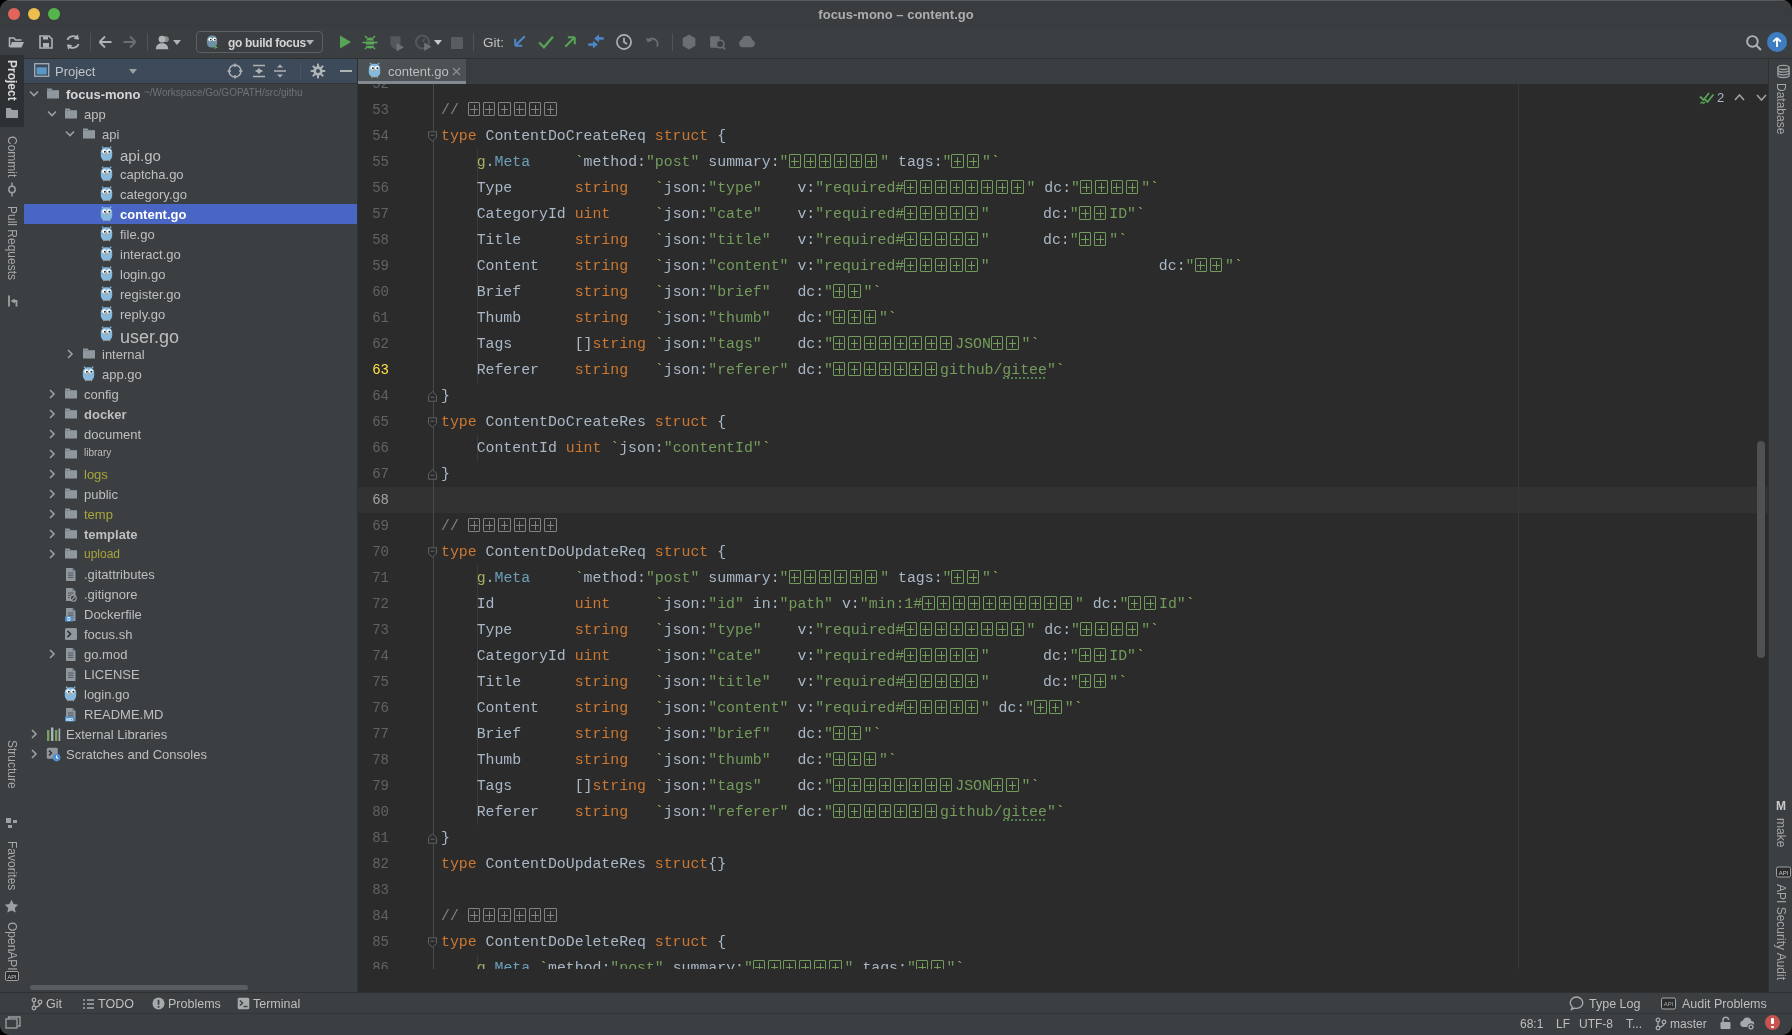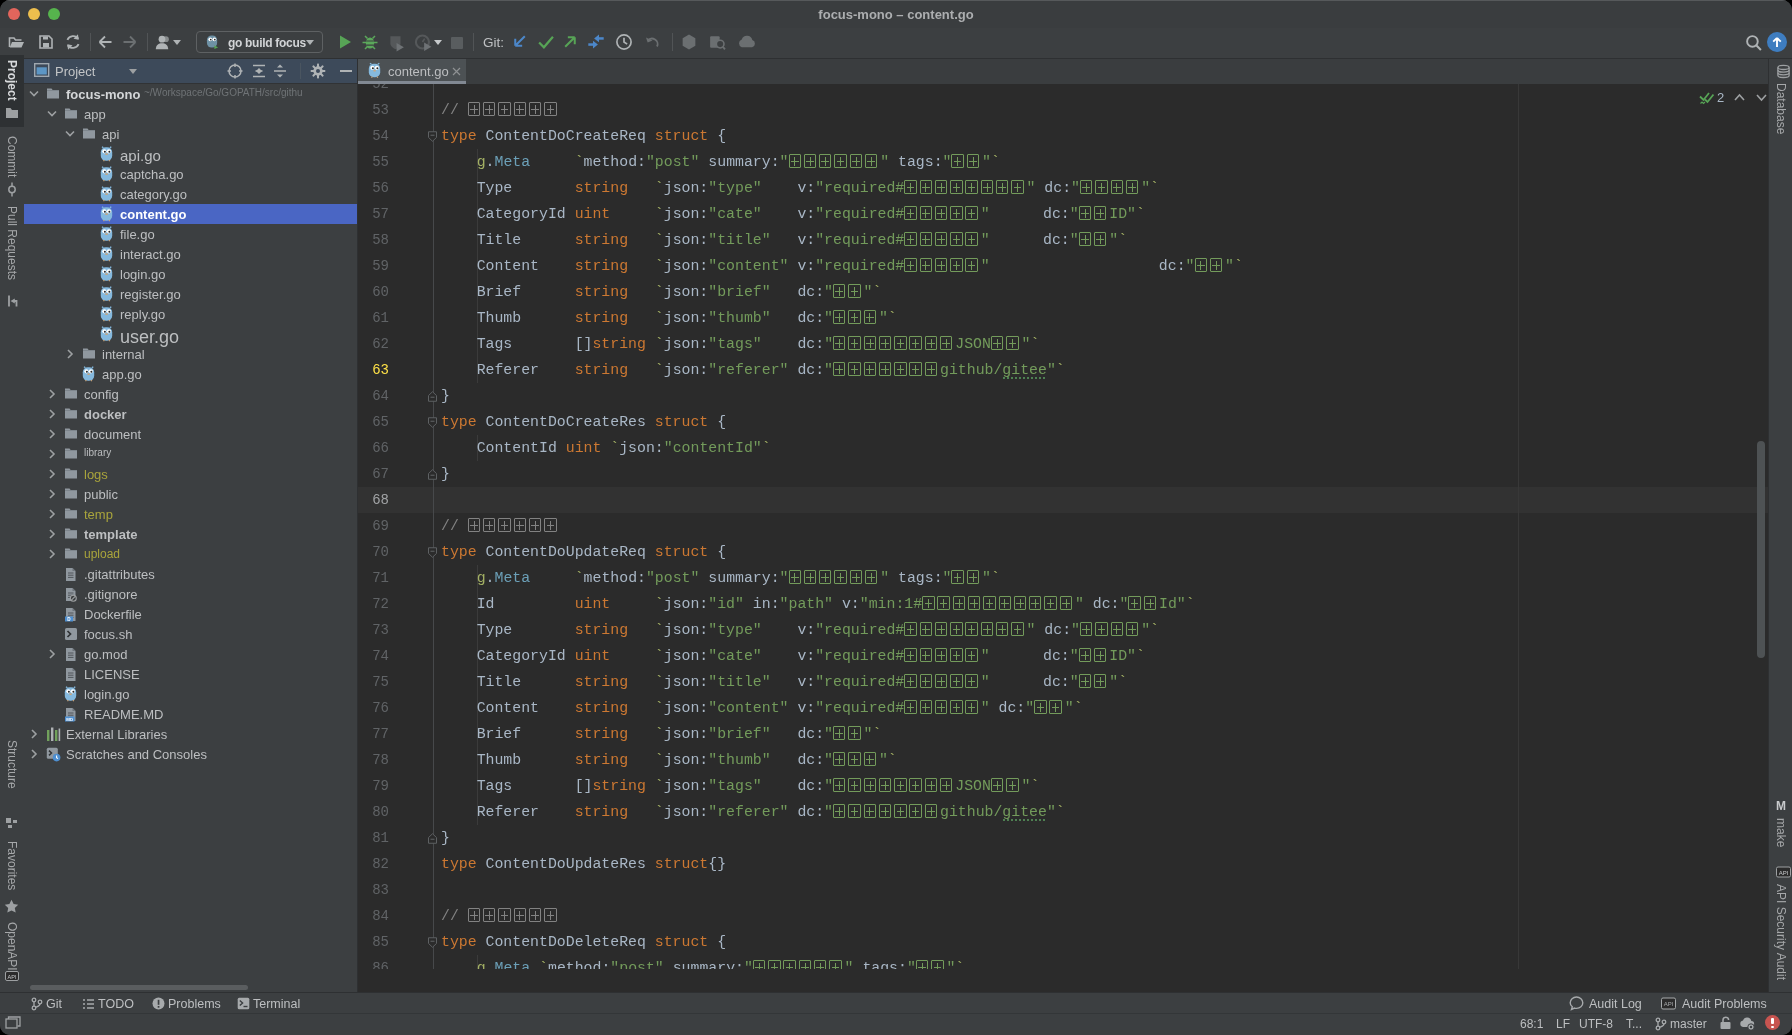--- a/index.html
+++ b/index.html
@@ -699,21 +699,21 @@
 <div class="sbtext abs" style="left:168px;top:997px;font-size:12.5px">Problems</div>
 <svg class="abs" style="left:237px;top:997px" width="13" height="13" viewBox="0 0 13 13">
       <rect x="0.7" y="0.7" width="11.6" height="11.6" rx="1.5" fill="#A7AAAC"></rect>
       <path d="M2.8 3.4 L5.6 6 L2.8 8.6" stroke="#3C3F41" stroke-width="1.4" fill="none"></path>
       <path d="M6.5 9.5 H10.5" stroke="#3C3F41" stroke-width="1.4"></path>
     </svg>
 <div class="sbtext abs" style="left:253px;top:997px;font-size:12.5px">Terminal</div>
 <svg class="abs" style="left:1569px;top:996px" width="15" height="15" viewBox="0 0 15 15">
       <path d="M7.5 1 C11 1 13.8 3.6 13.8 6.8 C13.8 10 11 12.4 7.5 12.4 C6.8 12.4 6.1 12.3 5.5 12.1 L2.5 13.5 L3.3 10.8 C2 9.8 1.2 8.4 1.2 6.8 C1.2 3.6 4 1 7.5 1 Z" fill="none" stroke="#A7AAAC" stroke-width="1.4"></path>
     </svg>
-<div class="sbtext abs" style="left:1589px;top:997px;font-size:12.5px">Audit Log</div>
+<div class="sbtext abs" style="left:1589px;top:997px;font-size:12.5px">Type Log</div>
 <svg class="abs" style="left:1661px;top:997px" width="15" height="13" viewBox="0 0 15 13">
       <rect x="0.5" y="1" width="14" height="11" rx="1.5" fill="#2B2B2B" stroke="#A7AAAC" stroke-width="1"></rect>
       <text x="7.5" y="9" font-size="6" fill="#A7AAAC" text-anchor="middle" font-family="Liberation Sans">API</text>
     </svg>
 <div class="sbtext abs" style="left:1682px;top:997px;font-size:12.5px">Audit Problems</div>
 <div class="sbtext abs" style="left:1520px;top:1017px">68:1</div>
 <div class="sbtext abs" style="left:1556px;top:1017px">LF</div>
 <div class="sbtext abs" style="left:1579px;top:1017px">UTF-8</div>
 <div class="sbtext abs" style="left:1626px;top:1017px">T...</div>
 <svg class="abs" style="left:1655px;top:1017px" width="12.0" height="14.0" viewBox="0 0 12 14">

